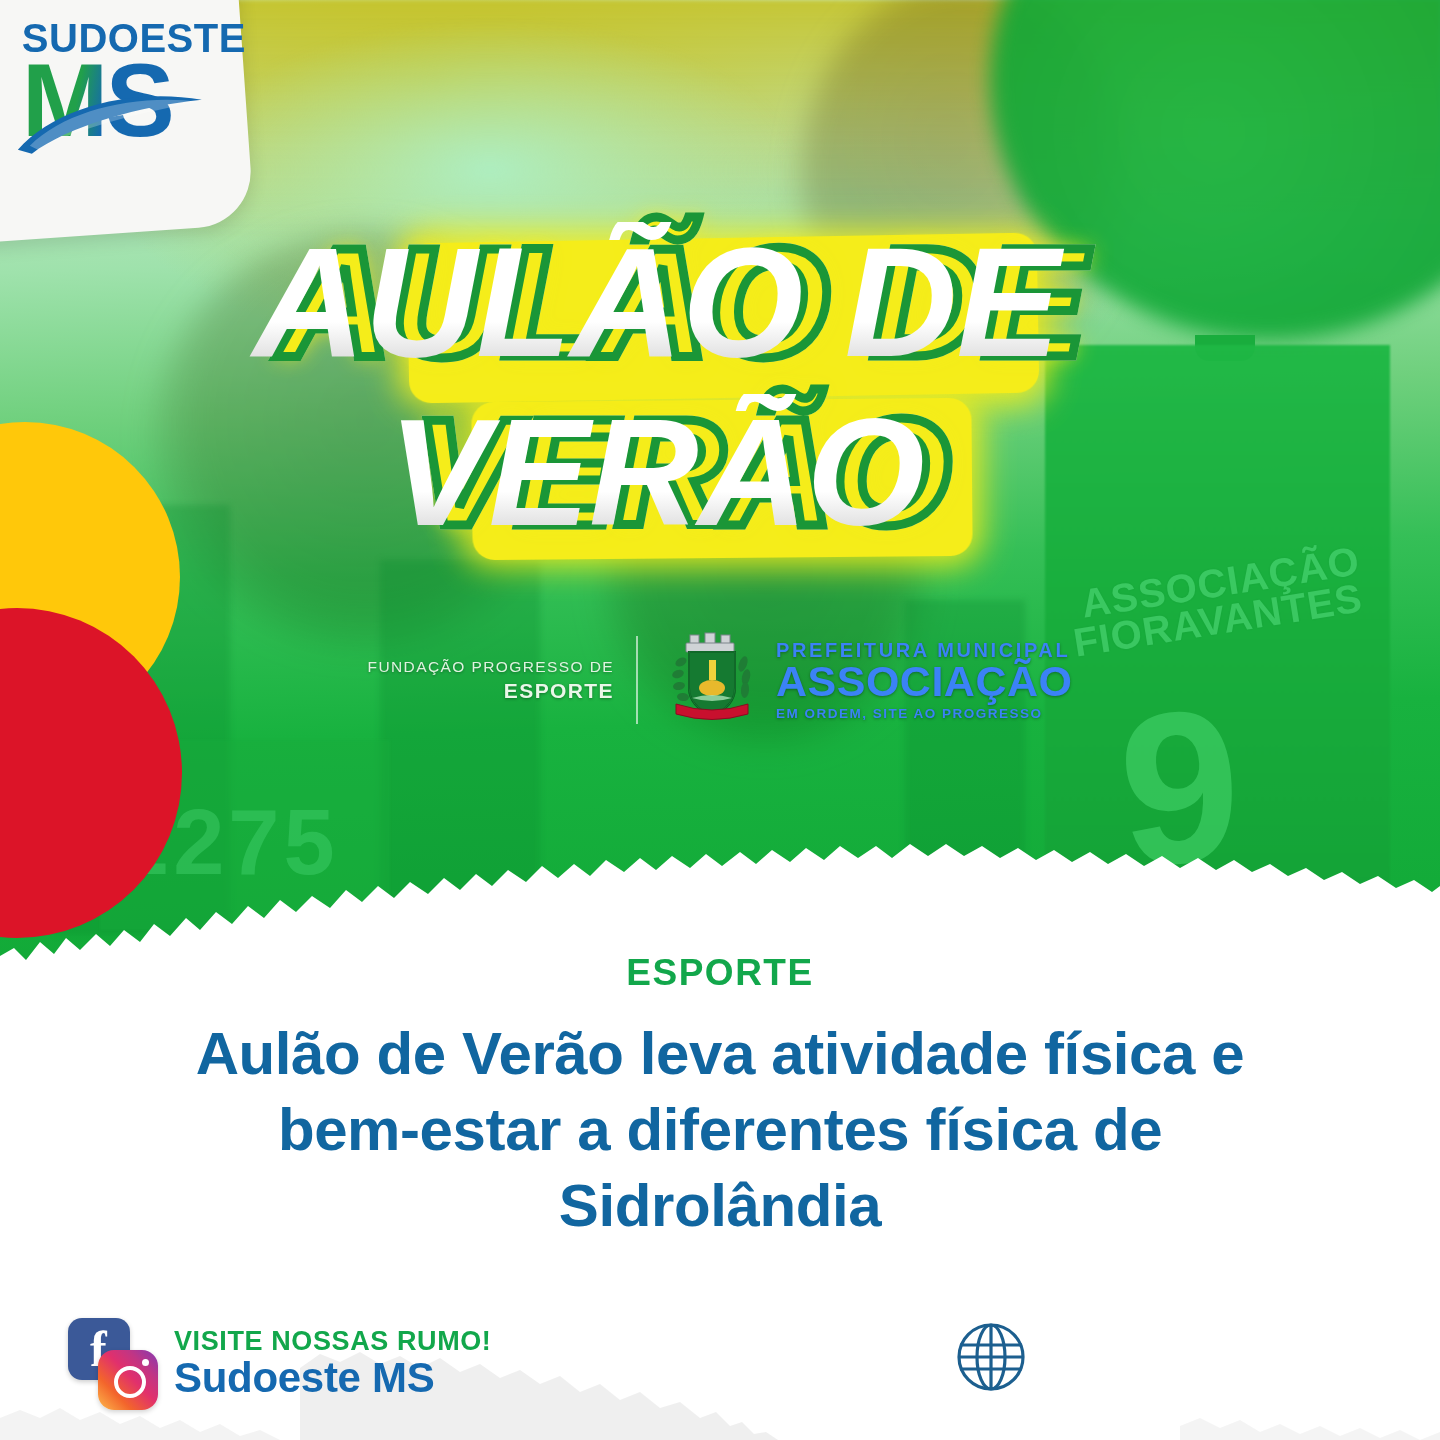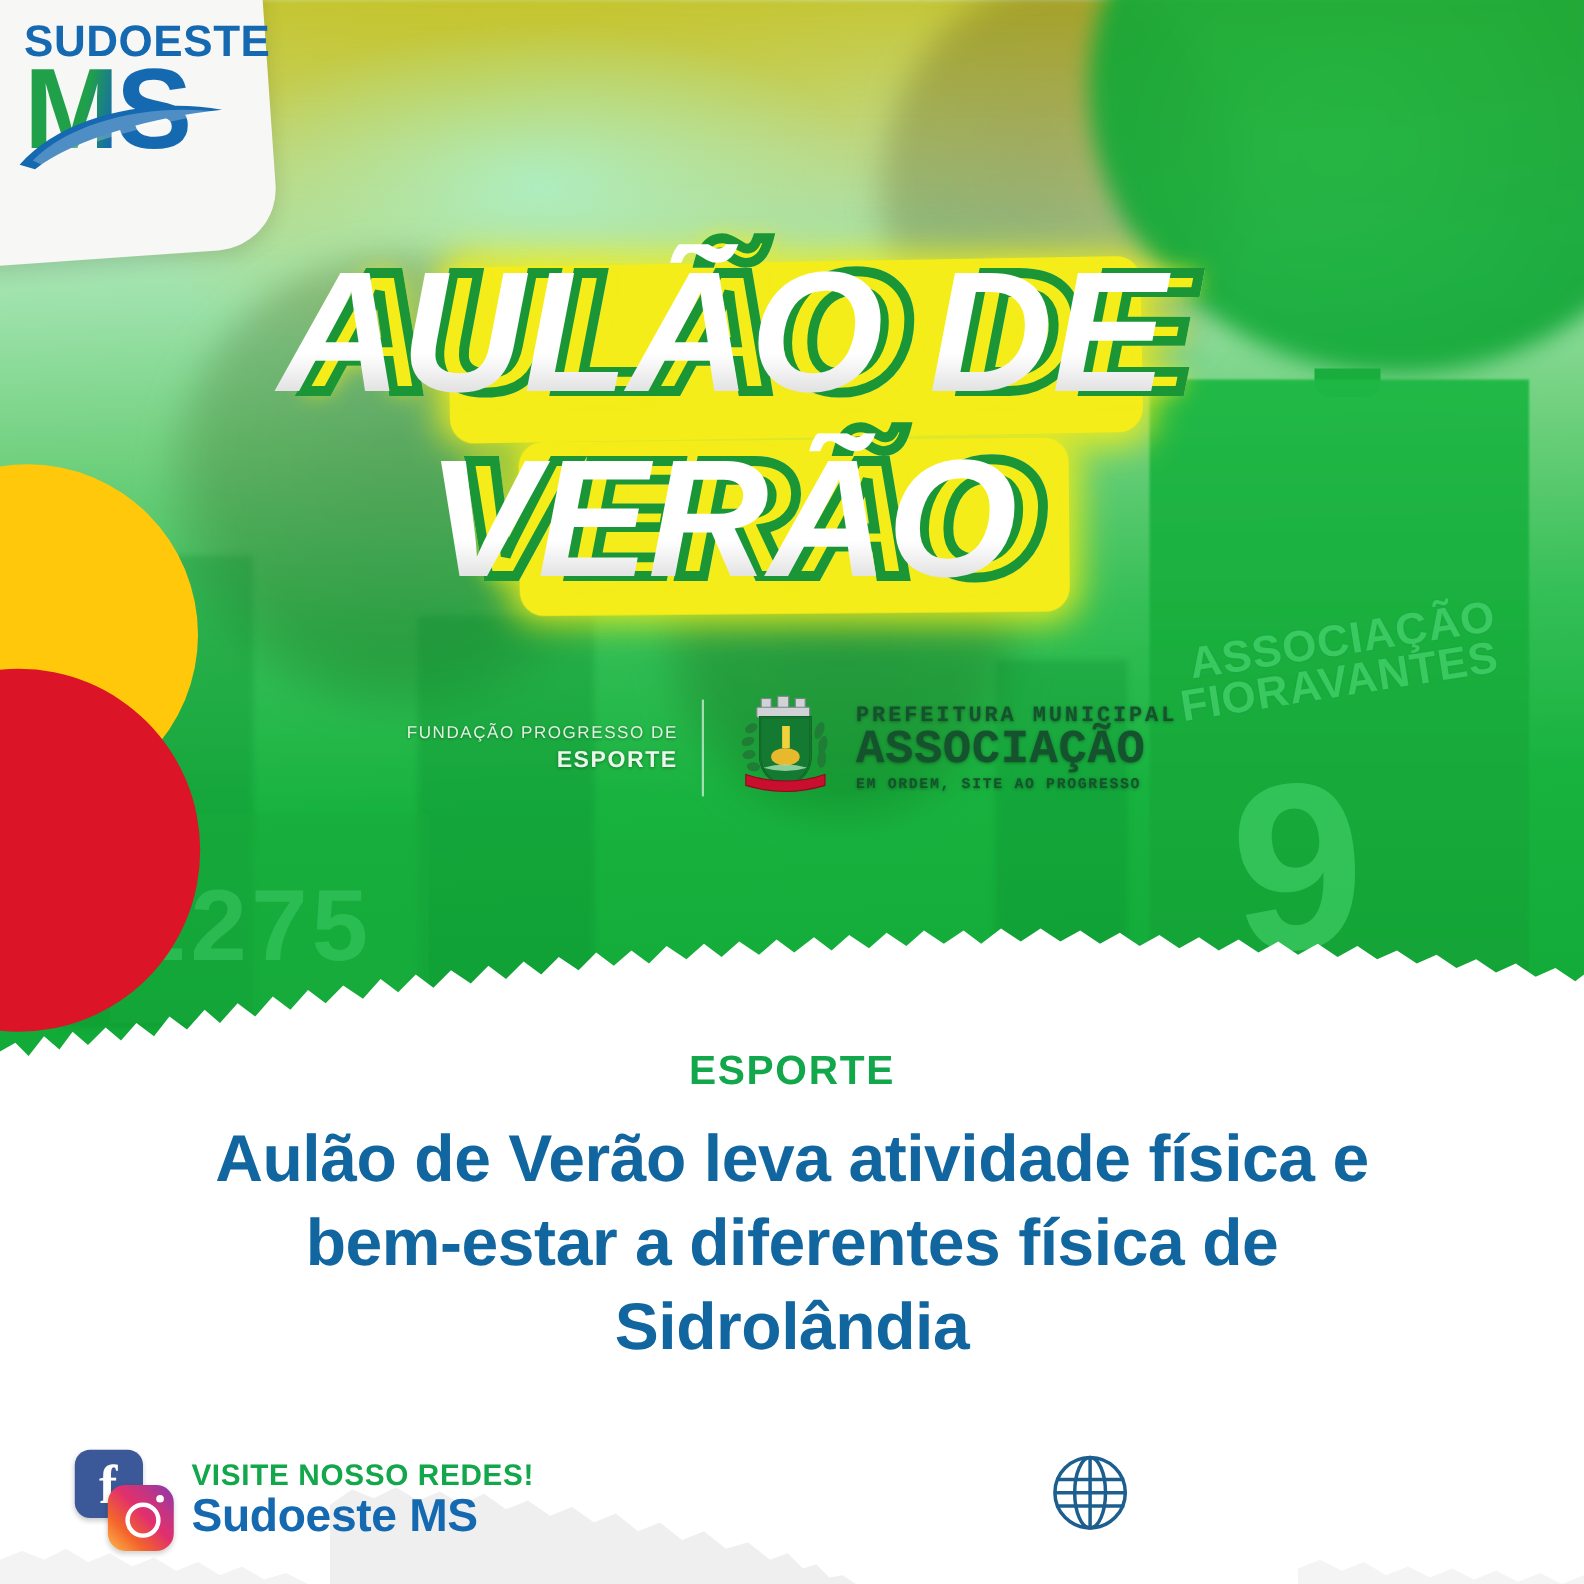--- a/index.html
+++ b/index.html
@@ -112,21 +112,21 @@
   .sg-b{left:462px;top:172px;width:520px;height:172px;}
 
   
   .inst{position:absolute;left:0;top:630px;width:1440px;z-index:9;display:flex;justify-content:center;align-items:center;gap:0;}
   .inst-left{text-align:right;padding-right:22px;color:#eaf7e9;font-family:"Liberation Sans",sans-serif;
      text-shadow:0 1px 3px rgba(0,0,0,.35);}
   .inst-l1{font-size:15.5px;letter-spacing:1.4px;font-weight:normal;opacity:.95;}
   .inst-l2{font-size:21px;letter-spacing:1.4px;font-weight:bold;margin-top:3px;}
   .inst-div{width:2px;height:88px;background:rgba(255,255,255,.6);margin:0 26px 0 0;}
   .coa{width:96px;height:100px;position:relative;margin-right:16px;}
-  .inst-right{color:#14532d;font-family:Liberation Mono, monospace;text-shadow:0 1px 3px rgba(0,0,0,.35);}
+  .inst-right{color:#3b82f6;font-family:Liberation Sans, sans-serif;text-shadow:0 1px 3px rgba(0,0,0,.35);}
   .inst-r1{font-size:20px;letter-spacing:2.6px;font-weight:bold;}
   .inst-r2{font-size:43px;letter-spacing:.5px;font-weight:bold;line-height:1.02;margin-top:-2px;}
   .inst-r3{font-size:13.5px;letter-spacing:1.5px;font-weight:bold;margin-top:2px;}
 
   
   .content{position:absolute;left:0;top:960px;width:1440px;height:480px;background:#ffffff;z-index:7;}
   .kicker{margin-top:-8px;text-align:center;font-size:37px;font-weight:bold;color:#12A74B;
      letter-spacing:1.5px;font-family:"Liberation Sans",sans-serif;}
   .headline{margin:22px auto 0 auto;width:1150px;text-align:center;font-size:60px;font-weight:bold;
      color:#1166A0;line-height:1.27;font-family:"Liberation Sans",sans-serif;letter-spacing:-.4px;}
@@ -283,21 +283,21 @@
   <div class="footer">
 
     <div class="fgroup fg-left">
       <div class="f-icons">
         <div class="fb">
             <span>f</span>
           </div>
         <div class="ig"></div>
       </div>
       <div class="ftxt">
-        <div class="ft1">VISITE NOSSO REDES!</div>
+        <div class="ft1">VISITE NOSSAS RUMO!</div>
         <div class="ft2">Sudoeste MS</div>
       </div>
     </div>
 
     <div class="fgroup fg-right">
       <div class="globe">
         <svg viewBox="0 0 78 78" width="78" height="78">
           <g fill="none" stroke="#1c5f8f" stroke-width="3.2">
             <circle cx="39" cy="39" r="32"></circle>
             <ellipse cx="39" cy="39" rx="14" ry="32"></ellipse>

